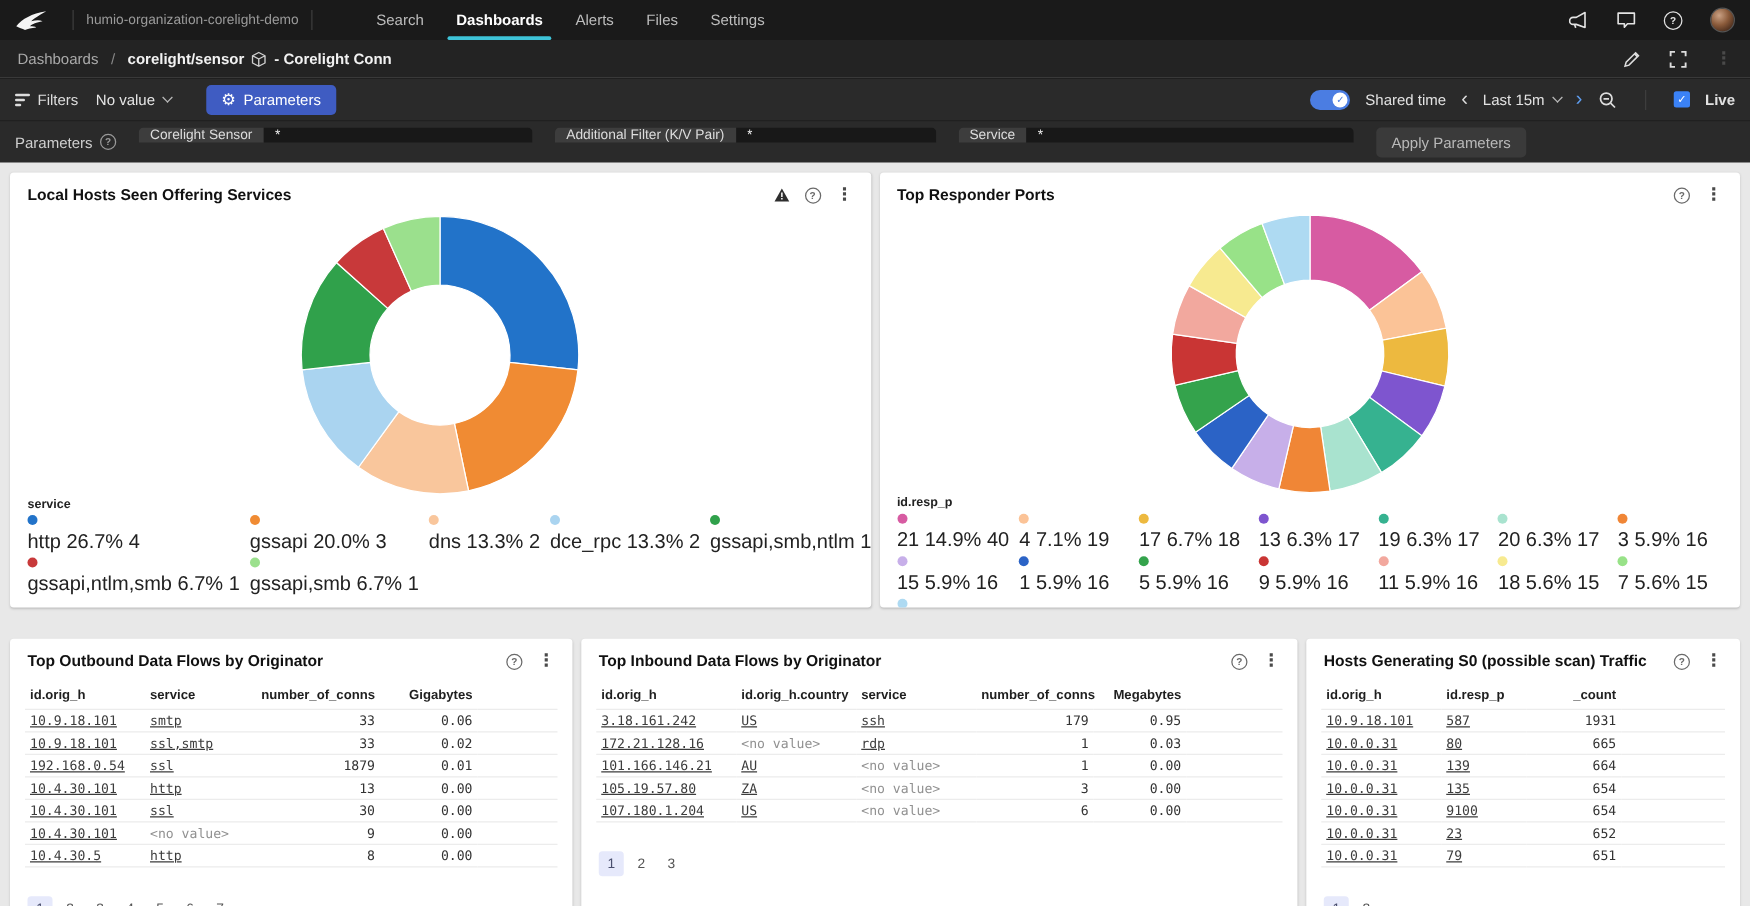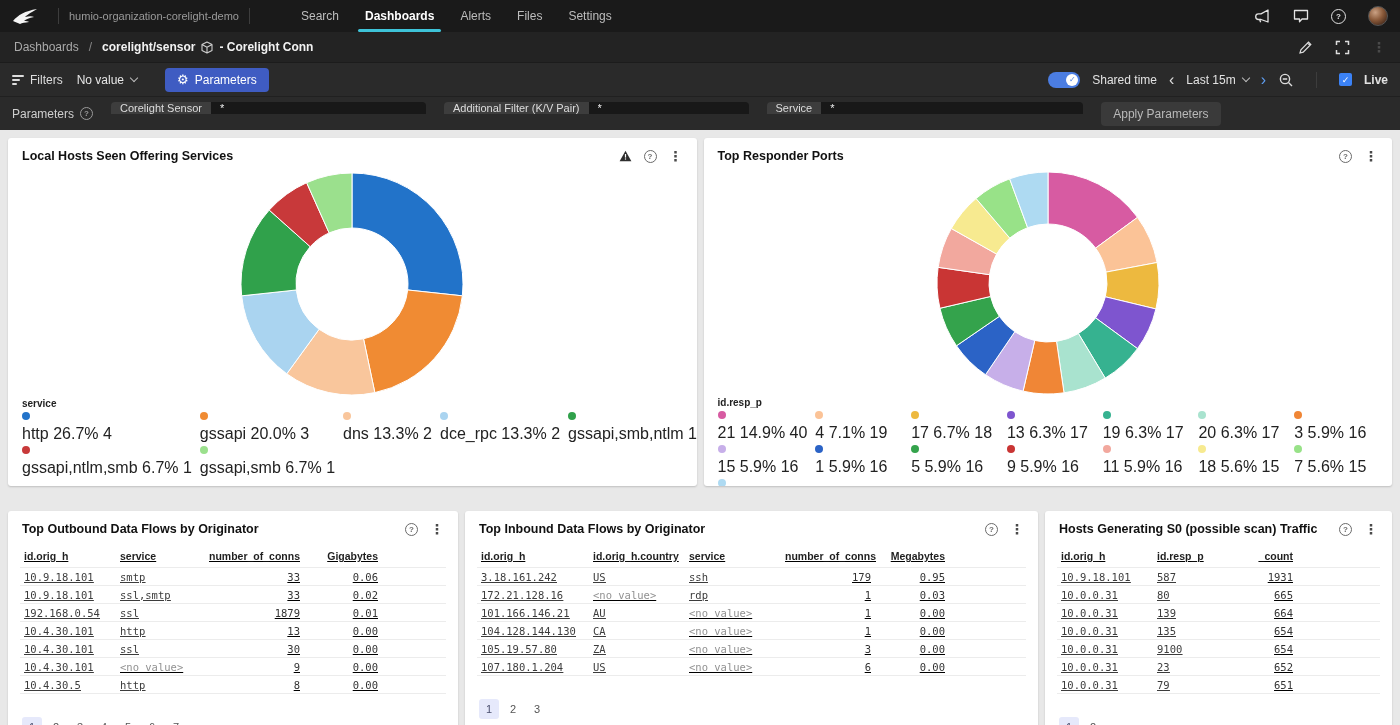--- a/index.html
+++ b/index.html
@@ -78,21 +78,21 @@
   .circle-q.dark { border-color:#6a6a6a; color:#6a6a6a; }
 
   .donut-wrap { flex:1; display:flex; align-items:center; justify-content:center; }
   .legend { padding:0 0 9px 14px; }
   .legend-title { font-size:10px; font-weight:700; color:#222; margin-bottom:3px; }
   .legend-grid { display:grid; column-gap:8px; row-gap:3px; padding-right:10px; }
   .legend-item { display:flex; gap:5px; font-size:16px; color:#222; cursor:pointer; white-space:nowrap;flex-direction:column; }
   .legend-item .dot { width:8px; height:8px; border-radius:50%; flex:0 0 8px; }
 
   
-  .tablewrap { padding:2px 12px 16px 12px;text-decoration:underline; }
+  .tablewrap { padding:2px 12px 16px 12px; }
   table { width:100%; border-collapse:collapse; table-layout:fixed; }
   th { font-size:10.5px; font-weight:700; color:#1f1f1f; text-align:left; padding:6px 4px 5px 4px; cursor:pointer; }
   td { font-family:"DejaVu Sans Mono",monospace; font-size:10.5px; color:#333; padding:2.5px 4px; border-top:1px solid #ececec; overflow:hidden; white-space:nowrap; }
   tr.table-row:last-child td { border-bottom:1px solid #ececec; }
   td a { color:#3c3c3c; text-decoration:underline; cursor:pointer; }
   td .novalue { color:#919191; }
   .num { text-align:right; }
   .pagination { display:flex; gap:4px; padding:7px 0 0 14px; }
   .page-btn { min-width:20px; height:20px; display:flex; align-items:center; justify-content:center;
     font-size:11px; color:#555; border-radius:3px; cursor:pointer; padding:0 4px; }
@@ -506,28 +506,20 @@
               </tr>
               <tr class="table-row">
                 <td style="text-align: left;"><a>101.166.146.21</a></td>
                 <td style="text-align: left;"><a>AU</a></td>
                 <td style="text-align: left;"><span class="novalue">&lt;no value&gt;</span></td>
                 <td class="num" style="text-align: right;">1</td>
                 <td class="num" style="text-align: right;">0.00</td>
                 <td></td>
               </tr>
               <tr class="table-row">
-                <td style="text-align: left;"><a>104.128.144.130</a></td>
-                <td style="text-align: left;"><a>CA</a></td>
-                <td style="text-align: left;"><span class="novalue">&lt;no value&gt;</span></td>
-                <td class="num" style="text-align: right;">1</td>
-                <td class="num" style="text-align: right;">0.00</td>
-                <td></td>
-              </tr>
-              <tr class="table-row">
                 <td style="text-align: left;"><a>105.19.57.80</a></td>
                 <td style="text-align: left;"><a>ZA</a></td>
                 <td style="text-align: left;"><span class="novalue">&lt;no value&gt;</span></td>
                 <td class="num" style="text-align: right;">3</td>
                 <td class="num" style="text-align: right;">0.00</td>
                 <td></td>
               </tr>
               <tr class="table-row">
                 <td style="text-align: left;"><a>107.180.1.204</a></td>
                 <td style="text-align: left;"><a>US</a></td>

